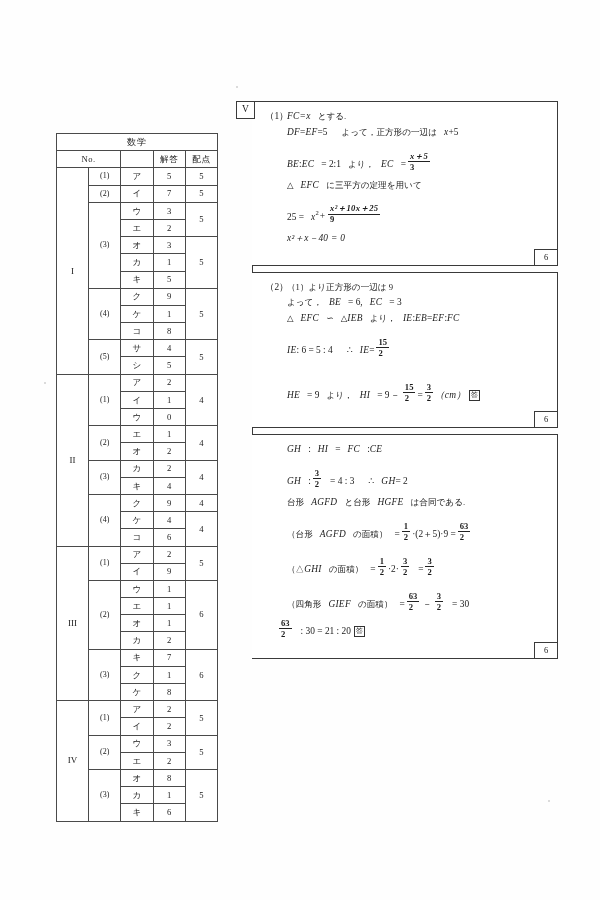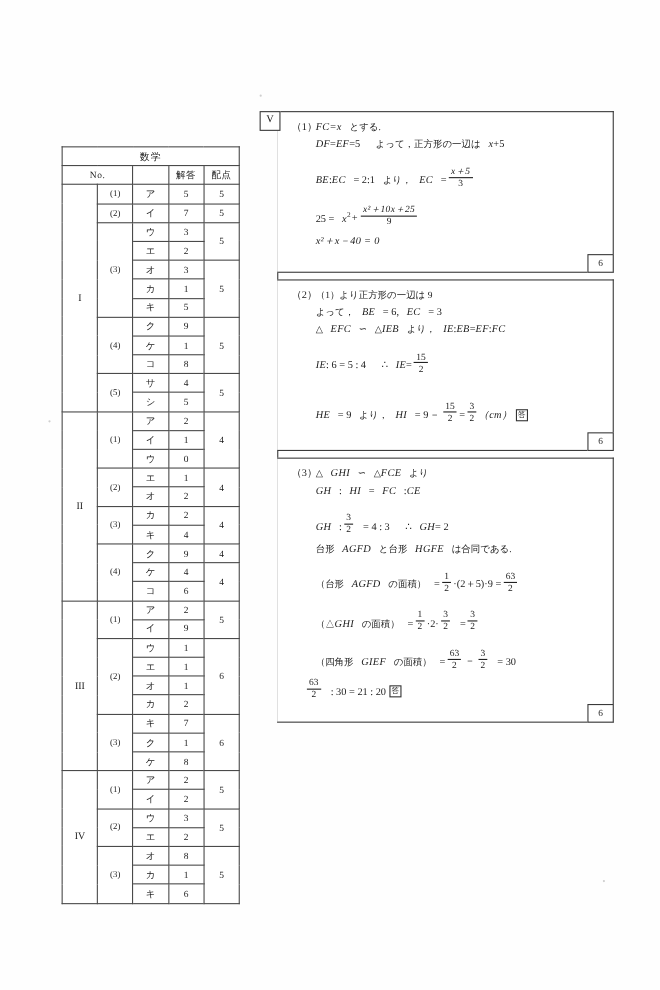--- a/index.html
+++ b/index.html
@@ -152,26 +152,27 @@
     font-style: normal;
   }
   .op { padding: 0 1px; }
   .sp { display: inline-block; width: 7px; }
   .sp-lg { display: inline-block; width: 14px; }
 
   
   .frac {
     display: inline-block;
     vertical-align: -0.52em;
-    text-align: center;
+    text-align: left;
     font-size: 8.6px;
     line-height: 1.05;
     margin: 0 2px;
     position: relative;
     top: -0.14em;
+    font-weight: bold;
   }
   .frac .num {
     display: block;
     padding: 0 2px 0.5px 2px;
     border-bottom: 0.9px solid #222;
   }
   .frac .den {
     display: block;
     padding: 0.5px 2px 0 2px;
   }
@@ -420,20 +421,23 @@
       </div>
 
       <div class="line indent">
         <span class="mi">DF</span><span>=</span><span class="mi">EF</span><span>=5</span><span class="sp-lg"></span><span class="jp">よって，正方形の一辺は</span><span class="sp"></span><span class="mi">x</span><span>+5</span>
       </div>
 
       <div class="line indent tall">
         <span class="mi">BE</span><span>:</span><span class="mi">EC</span><span class="sp"></span><span>= 2:1</span><span class="sp"></span><span class="jp">より，</span><span class="sp"></span><span class="mi">EC</span><span class="sp"></span><span>=</span><span class="frac"><span class="num mi">x＋5</span><span class="den">3</span></span>
       </div>
 
+      <div class="line indent">
+        <span class="tri">△</span><span class="sp"></span><span class="mi">EFC</span><span class="sp"></span><span class="jp">に三平方の定理を用いて</span>
+      </div>
 
       <div class="line indent tall">
         <span>25 =</span><span class="sp"></span><span class="mi">x</span><sup class="exp">2</sup><span class="op">+</span><span class="frac"><span class="num mi">x²＋10x＋25</span><span class="den">9</span></span>
       </div>
 
       <div class="line indent">
         <span class="mi">x²＋x－40 = 0</span>
       </div>
 
 
@@ -460,23 +464,20 @@
 
       <div class="line indent tall" style="margin-top:25px">
         <span class="mi">HE</span><span class="sp"></span><span>= 9</span><span class="sp"></span><span class="jp">より，</span><span class="sp"></span><span class="mi">HI</span><span class="sp"></span><span>= 9</span><span class="op">－</span><span class="frac"><span class="num">15</span><span class="den">2</span></span><span>=</span><span class="frac"><span class="num">3</span><span class="den">2</span></span><span class="mi">（cm）</span><span class="ans-mark">答</span>
       </div>
 
       <div class="page-badge">6</div>
     </div>
 
     <div class="sol-box">
 
-      <div class="line">
-        <span class="qno">（3）</span><span class="tri">△</span><span class="sp"></span><span class="mi">GHI</span><span class="sp"></span><span class="sim">∽</span><span class="sp"></span><span class="tri">△</span><span class="mi">FCE</span><span class="sp"></span><span class="jp">より</span>
-      </div>
 
       <div class="line indent">
         <span class="mi">GH</span><span class="sp"></span><span>:</span><span class="sp"></span><span class="mi">HI</span><span class="sp"></span><span>=</span><span class="sp"></span><span class="mi">FC</span><span class="sp"></span><span>:</span><span class="mi">CE</span>
       </div>
 
       <div class="line indent tall">
         <span class="mi">GH</span><span class="sp"></span><span>:</span><span class="frac"><span class="num">3</span><span class="den">2</span></span><span class="sp"></span><span>= 4 : 3</span><span class="sp-lg"></span><span>∴</span><span class="sp"></span><span class="mi">GH</span><span>= 2</span>
       </div>
 
       <div class="line indent">

